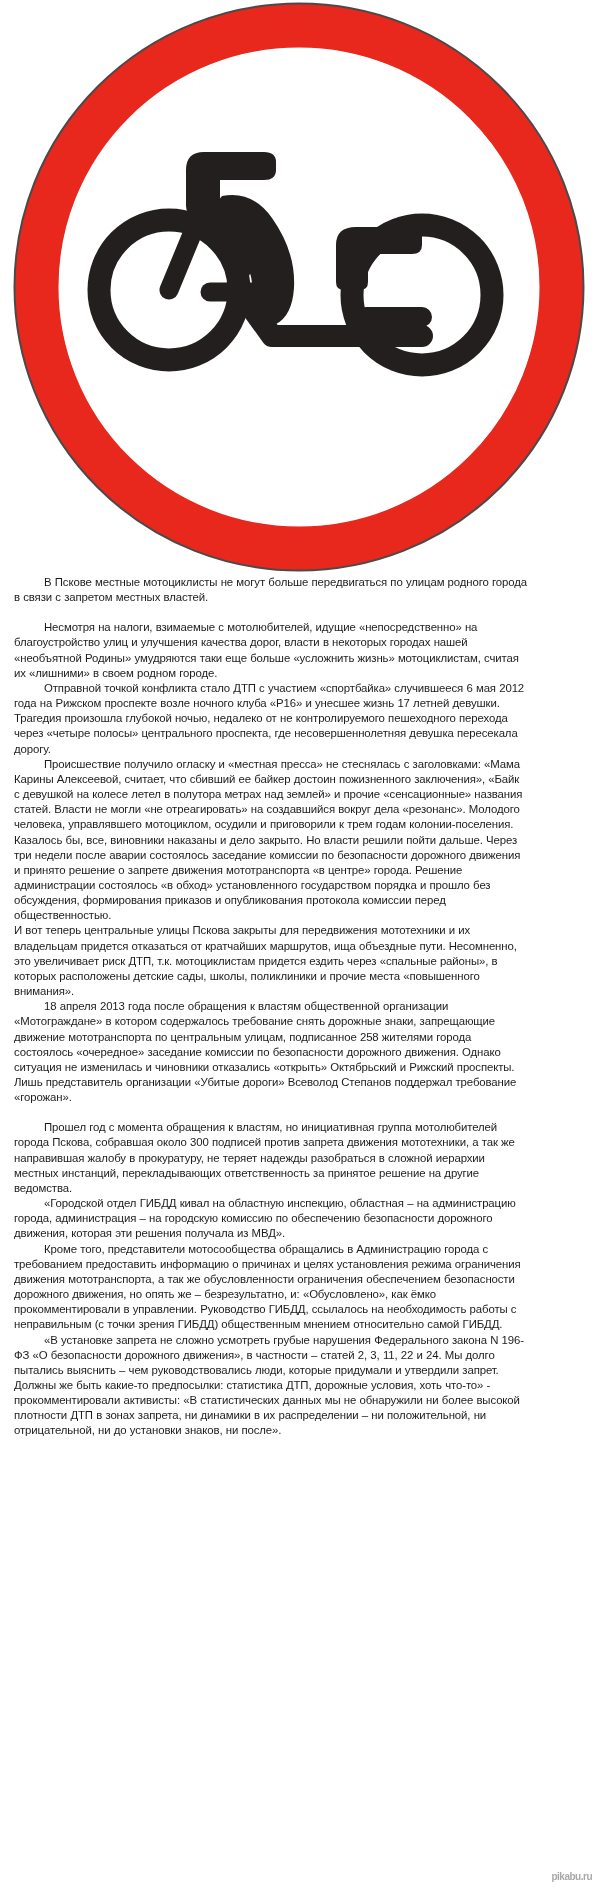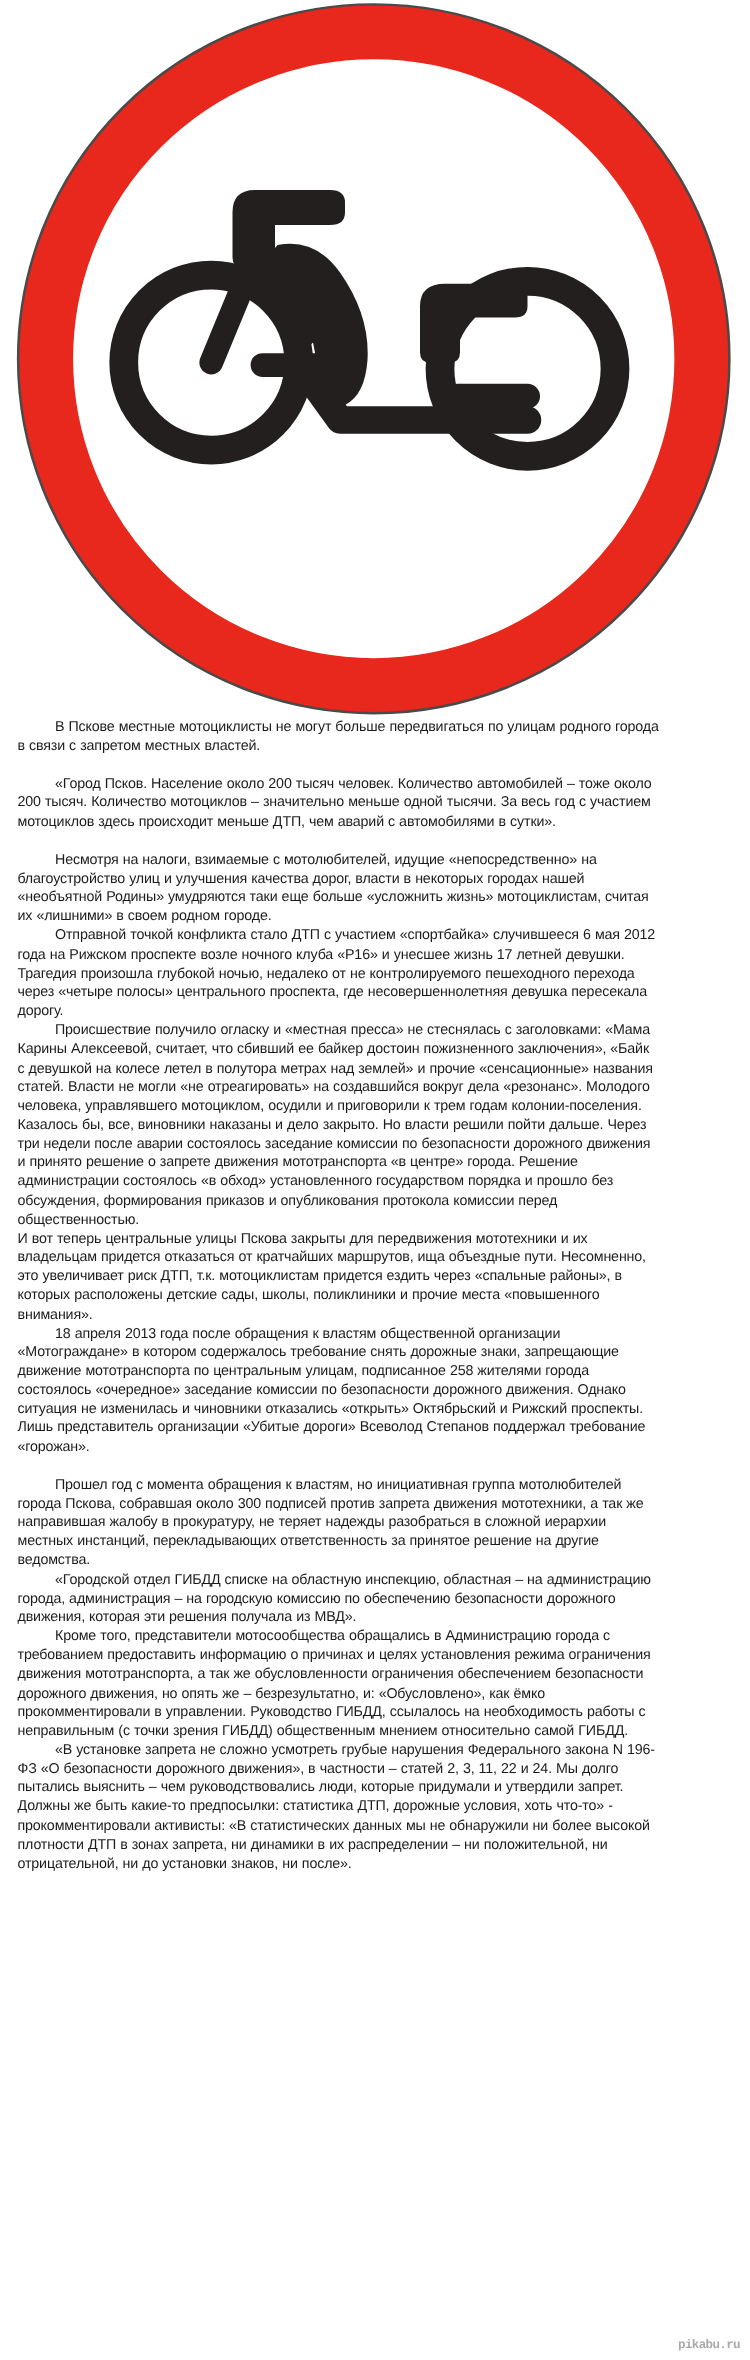--- a/index.html
+++ b/index.html
@@ -55,21 +55,21 @@
   }
   .article p.gap {
     margin-top: 15px;
   }
 
   
   .watermark {
     position: absolute;
     right: 8px;
     bottom: 6px;
-    font-family: Liberation Mono, monospace;
+    font-family: Liberation Sans, sans-serif;
     font-size: 10px;
     font-weight: bold;
     letter-spacing: -0.5px;
     color: #9a9a9a;
     opacity: 0.85;
     user-select: none;
   }
 </style>
 </head>
 <body>
@@ -112,27 +112,26 @@
 
         <path d="M222 196 q30-6 50 22 q24 34 22 70 q-2 28 -18 36 l-24 0 q6-40 -10-74 q-12-28 -30-42 z"></path>
 
         <path d="M336 245 q0-18 20-18 l56 0 q10 0 10 9 l0 9 q0 9 -10 9 l-44 0 l0 28 q0 8-8 8 l-16 0 q-8 0-8-8 z"></path>
       </g>
     </svg>
   </div>
 
   <div class="article">
     <p class="ind">В Пскове местные мотоциклисты не могут больше передвигаться по улицам родного города в связи с запретом местных властей.</p>
-    <p class="ind gap">«Город Псков. Население около 200 тысяч человек. Количество автомобилей – тоже около 200 тысяч. Количество мотоциклов – значительно меньше одной тысячи. За весь год с участием мотоциклов здесь происходит меньше ДТП, чем аварий с автомобилями в сутки».</p>
     <p class="ind gap">Несмотря на налоги, взимаемые с мотолюбителей, идущие «непосредственно» на благоустройство улиц и улучшения качества дорог, власти в некоторых городах нашей «необъятной Родины» умудряются таки еще больше «усложнить жизнь» мотоциклистам, считая их «лишними» в своем родном городе.</p>
     <p class="ind">Отправной точкой конфликта стало ДТП с участием «спортбайка» случившееся 6 мая 2012 года на Рижском проспекте возле ночного клуба «Р16» и унесшее жизнь 17 летней девушки. Трагедия произошла глубокой ночью, недалеко от не контролируемого пешеходного перехода через «четыре полосы» центрального проспекта, где несовершеннолетняя девушка пересекала дорогу.</p>
     <p class="ind">Происшествие получило огласку и «местная пресса» не стеснялась с заголовками: «Мама Карины Алексеевой, считает, что сбивший ее байкер достоин пожизненного заключения», «Байк с девушкой на колесе летел в полутора метрах над землей» и прочие «сенсационные» названия статей. Власти не могли «не отреагировать» на создавшийся вокруг дела «резонанс». Молодого человека, управлявшего мотоциклом, осудили и приговорили к трем годам колонии-поселения. Казалось бы, все, виновники наказаны и дело закрыто. Но власти решили пойти дальше. Через три недели после аварии состоялось заседание комиссии по безопасности дорожного движения и принято решение о запрете движения мототранспорта «в центре» города. Решение администрации состоялось «в обход» установленного государством порядка и прошло без обсуждения, формирования приказов и опубликования протокола комиссии перед общественностью.</p>
     <p>И вот теперь центральные улицы Пскова закрыты для передвижения мототехники и их владельцам придется отказаться от кратчайших маршрутов, ища объездные пути. Несомненно, это увеличивает риск ДТП, т.к. мотоциклистам придется ездить через «спальные районы», в которых расположены детские сады, школы, поликлиники и прочие места «повышенного внимания».</p>
     <p class="ind">18 апреля 2013 года после обращения к властям общественной организации «Мотограждане» в котором содержалось требование снять дорожные знаки, запрещающие движение мототранспорта по центральным улицам, подписанное 258 жителями города состоялось «очередное» заседание комиссии по безопасности дорожного движения. Однако ситуация не изменилась и чиновники отказались «открыть» Октябрьский и Рижский проспекты. Лишь представитель организации «Убитые дороги» Всеволод Степанов поддержал требование «горожан».</p>
     <p class="ind gap">Прошел год с момента обращения к властям, но инициативная группа мотолюбителей города Пскова, собравшая около 300 подписей против запрета движения мототехники, а так же направившая жалобу в прокуратуру, не теряет надежды разобраться в сложной иерархии местных инстанций, перекладывающих ответственность за принятое решение на другие ведомства.</p>
-    <p class="ind">«Городской отдел ГИБДД списке на областную инспекцию, областная – на администрацию города, администрация – на городскую комиссию по обеспечению безопасности дорожного движения, которая эти решения получала из МВД».</p>
+    <p class="ind">«Городской отдел ГИБДД кивал на областную инспекцию, областная – на администрацию города, администрация – на городскую комиссию по обеспечению безопасности дорожного движения, которая эти решения получала из МВД».</p>
     <p class="ind">Кроме того, представители мотосообщества обращались в Администрацию города с требованием предоставить информацию о причинах и целях установления режима ограничения движения мототранспорта, а так же обусловленности ограничения обеспечением безопасности дорожного движения, но опять же – безрезультатно, и: «Обусловлено», как ёмко прокомментировали в управлении. Руководство ГИБДД, ссылалось на необходимость работы с неправильным (с точки зрения ГИБДД) общественным мнением относительно самой ГИБДД.</p>
     <p class="ind">«В установке запрета не сложно усмотреть грубые нарушения Федерального закона N 196-ФЗ «О безопасности дорожного движения», в частности – статей 2, 3, 11, 22 и 24. Мы долго пытались выяснить – чем руководствовались люди, которые придумали и утвердили запрет. Должны же быть какие-то предпосылки: статистика ДТП, дорожные условия, хоть что-то» - прокомментировали активисты: «В статистических данных мы не обнаружили ни более высокой плотности ДТП в зонах запрета, ни динамики в их распределении – ни положительной, ни отрицательной, ни до установки знаков, ни после».</p>
   </div>
 
   <div class="watermark">pikabu.ru</div>
 
 </div>
 
 </body></html>

